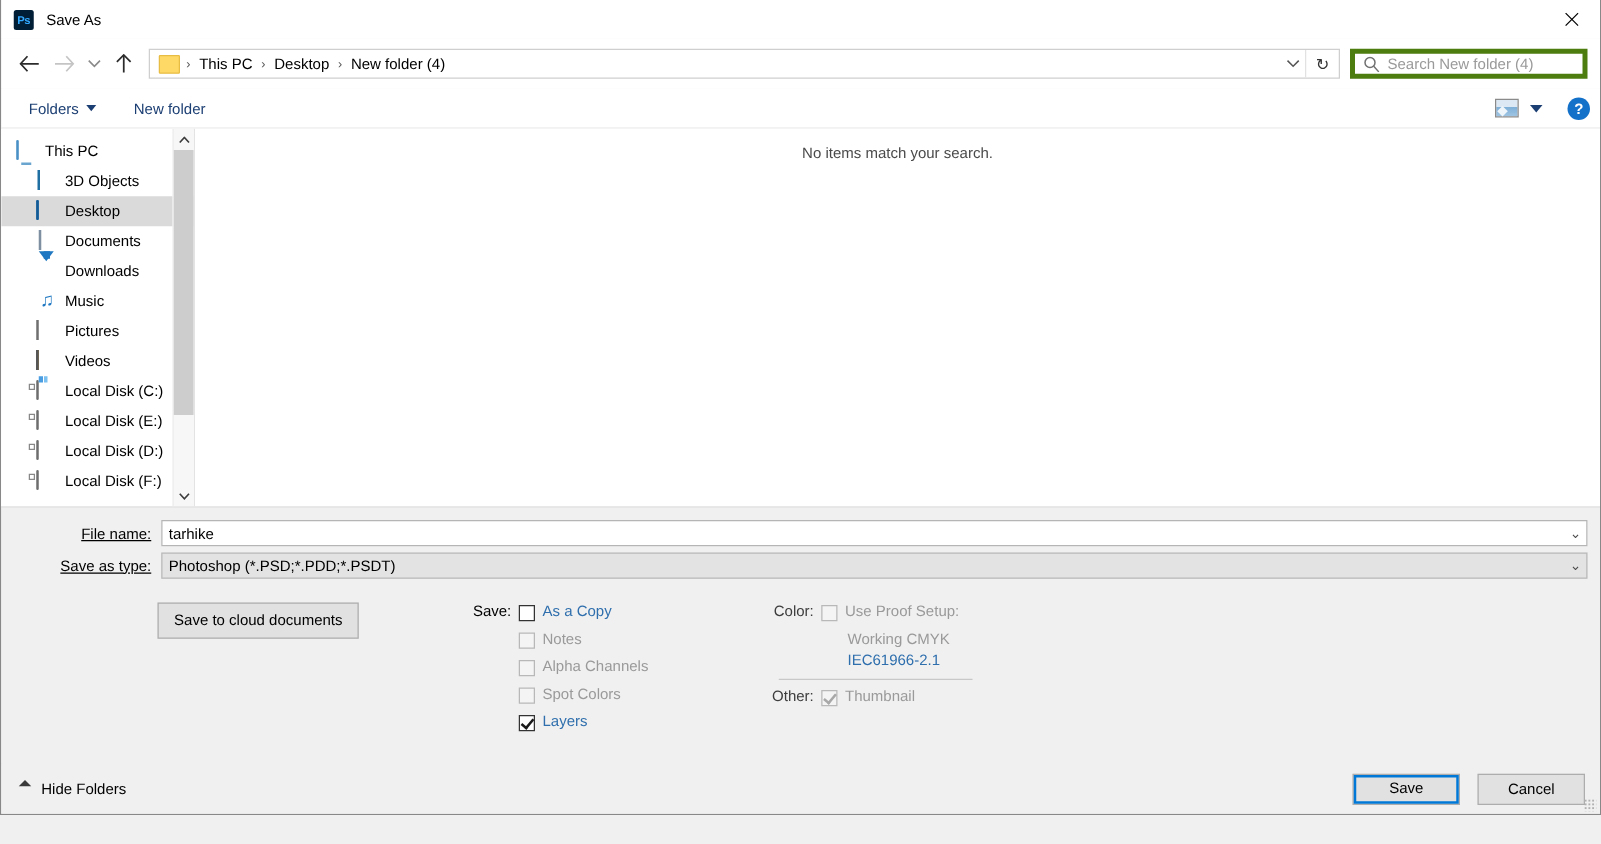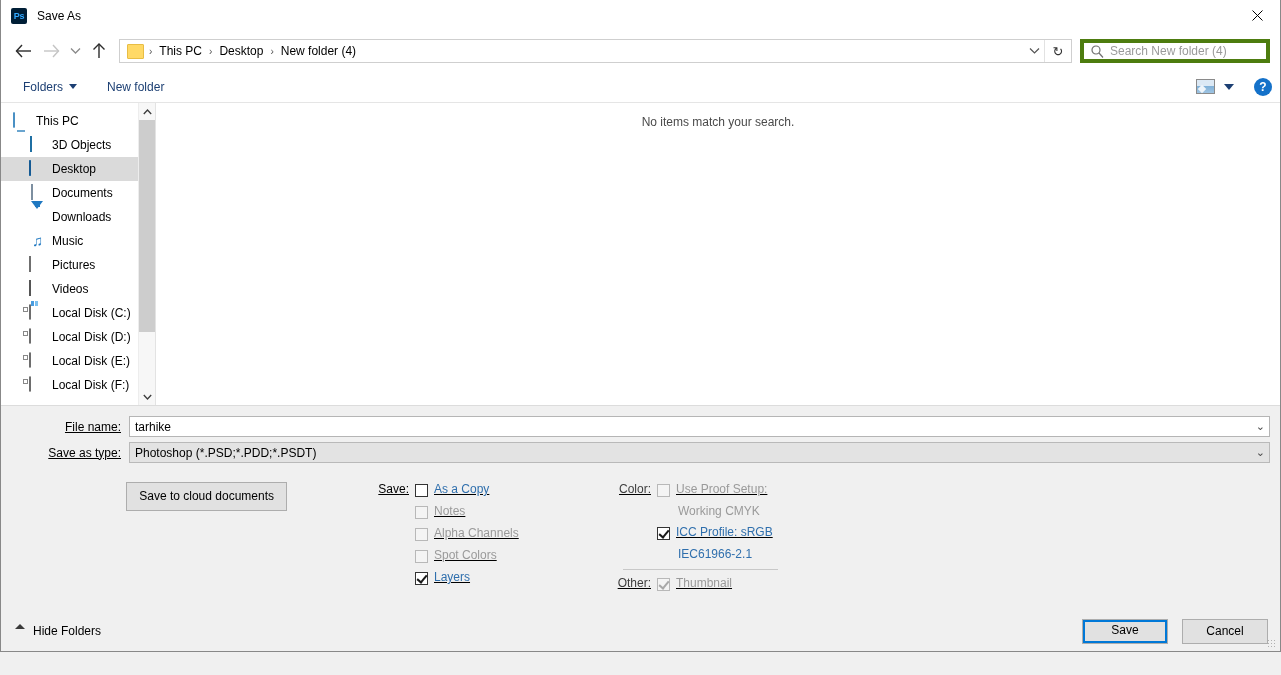--- a/index.html
+++ b/index.html
@@ -488,21 +488,20 @@
     line-height: 27px;
     cursor: default;
     box-sizing: border-box;
   }
   .save-col { width: 250px; }
   .opt-line {
     display: flex;
     align-items: flex-start;
     height: 22px;
     font-size: 12px;
-    text-decoration: underline;
   }
   .opt-prefix {
     width: 48px;
     text-align: right;
     padding-right: 6px;
     color: #000;
     flex: 0 0 48px;
   }
   .opt-prefix.gray { color: #3d3d3d; }
   .cb {
@@ -730,25 +729,25 @@
       <div class="tree-item indent">
         <span class="ic"><span class="ic-vid"></span></span>
         <span class="tree-label">Videos</span>
       </div>
       <div class="tree-item indent">
         <span class="ic"><span class="ic-disk sys"></span></span>
         <span class="tree-label">Local Disk (C:)</span>
       </div>
       <div class="tree-item indent">
         <span class="ic"><span class="ic-disk"></span></span>
+        <span class="tree-label">Local Disk (E:)</span>
+      </div>
+      <div class="tree-item indent">
+        <span class="ic"><span class="ic-disk"></span></span>
         <span class="tree-label">Local Disk (D:)</span>
-      </div>
-      <div class="tree-item indent">
-        <span class="ic"><span class="ic-disk"></span></span>
-        <span class="tree-label">Local Disk (E:)</span>
       </div>
       <div class="tree-item indent">
         <span class="ic"><span class="ic-disk"></span></span>
         <span class="tree-label">Local Disk (F:)</span>
       </div>
 
       <div class="sb-track">
         <div class="sb-arrow up">
           <svg width="9" height="6" viewBox="0 0 9 6">
             <path d="M0.8 5 L4.5 1 L8.2 5" fill="none" stroke="#3c3c3c" stroke-width="1.3"></path>
@@ -818,25 +817,20 @@
         </div>
       </div>
 
       <div class="color-col">
         <div class="opt-line">
           <span class="opt-prefix gray">Color:</span>
           <span class="cb dis"></span>
           <span class="opt-label dis">Use Proof Setup:</span>
         </div>
         <div class="opt-sub">Working CMYK</div>
-        <div class="opt-line" style="margin-top:4px">
-          <span class="opt-prefix"></span>
-          <span class="cb checked"></span>
-          <span class="opt-label">ICC Profile:  sRGB</span>
-        </div>
         <div class="opt-sub link">IEC61966-2.1</div>
         <div class="hr-sep"></div>
         <div class="opt-line">
           <span class="opt-prefix gray">Other:</span>
           <span class="cb dis checked"></span>
           <span class="opt-label dis">Thumbnail</span>
         </div>
       </div>
     </div>
   </div>

